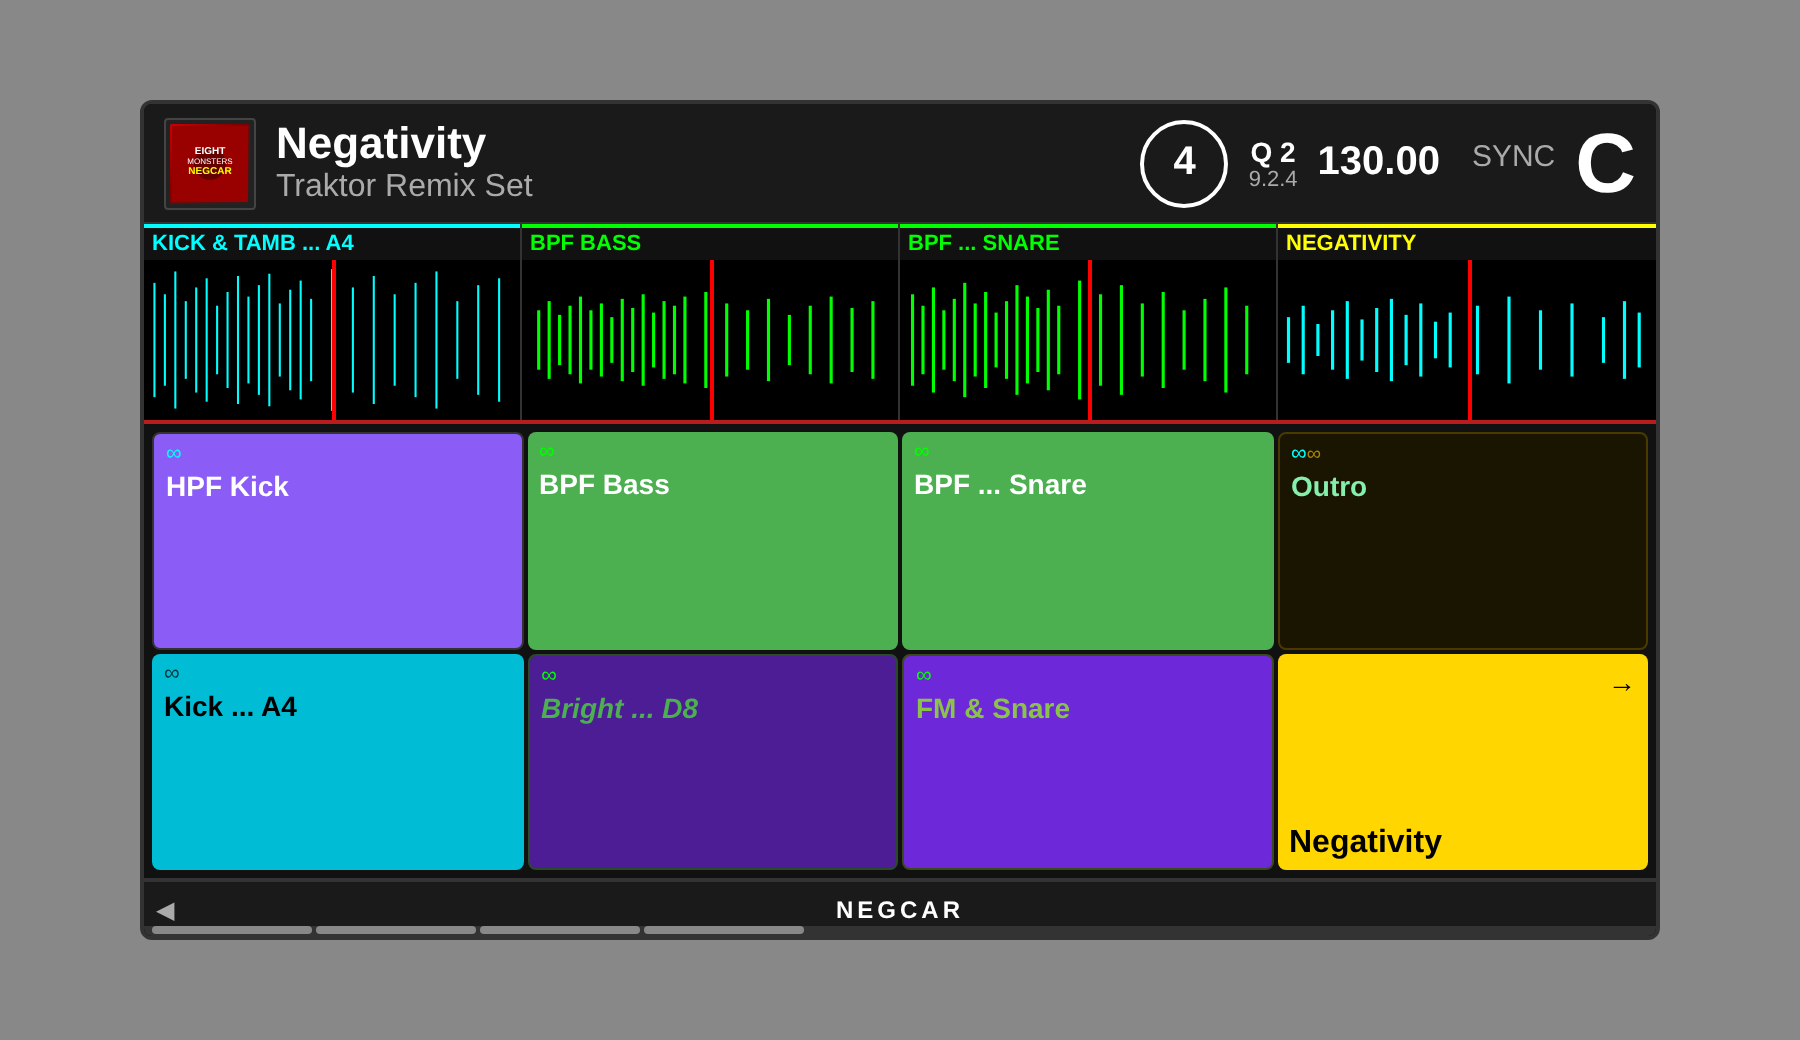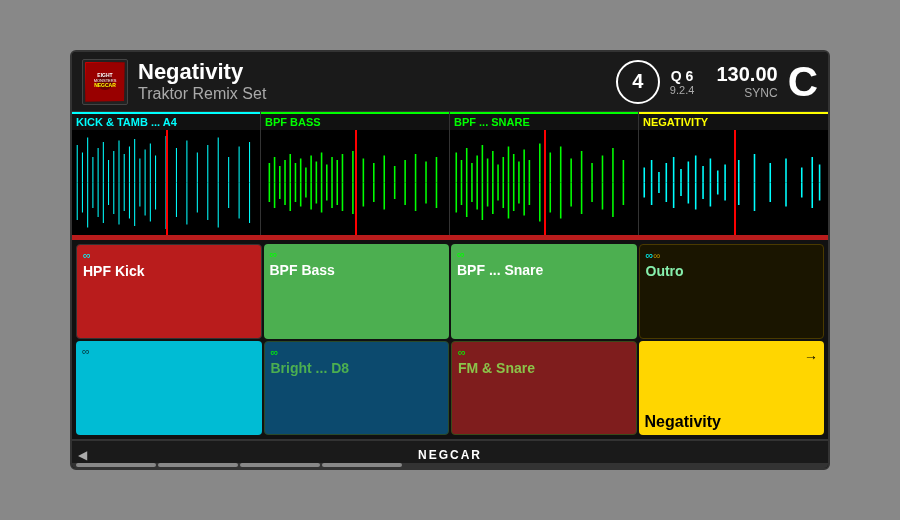--- a/index.html
+++ b/index.html
@@ -93,48 +93,47 @@
     #q-label {
       font-size: 14px;
       font-weight: bold;
     }
     #q-version {
       font-size: 11px;
       color: #aaa;
     }
     #bpm-info {
       display: flex;
-      flex-direction: column;
-      align-items: flex-end;
+      align-items: flex-start;
       flex-shrink: 0;
       color: #fff;
+      gap: 16px;
     }
     #bpm-value {
       font-size: 20px;
       font-weight: bold;
     }
     #sync-label {
-      font-size: 12px;
+      font-size: 15px;
       color: #aaa;
-      margin-left: 40px;
     }
     #key-display {
       color: #fff;
       font-size: 42px;
       font-weight: bold;
       flex-shrink: 0;
       line-height: 1;
     }
 
     
     #waveform-section {
       display: grid;
       grid-template-columns: 1fr 1fr 1fr 1fr;
-      height: 128px;
-      border-bottom: 5px solid #b91c1c;
+      height: 100px;
+      border-bottom: 2px solid #b91c1c;
     }
     .waveform-col {
       border-right: 1px solid #333;
       display: flex;
       flex-direction: column;
       position: relative;
       overflow: hidden;
     }
     .waveform-col:last-child { border-right: none; }
     .waveform-label {
@@ -200,25 +199,25 @@
     }
     .pad-arrow {
       position: absolute;
       right: 6px;
       top: 6px;
       color: #fff;
       font-size: 14px;
     }
 
     
-    .pad-dark { background: #b91c1c; border: 1px solid #333; }
+    .pad-dark { background: #8b5cf6; border: 1px solid #333; }
     .pad-cyan { background: #00bcd4; }
-    .pad-dark-green { background: #0c4a6e; border: 1px solid #2a4a2a; }
+    .pad-dark-green { background: #4c1d95; border: 1px solid #2a4a2a; font-style: italic; }
     .pad-green { background: #4caf50; }
-    .pad-dark-olive { background: #7f1d1d; border: 1px solid #3a4a1a; }
+    .pad-dark-olive { background: #6d28d9; border: 1px solid #3a4a1a; }
     .pad-yellow { background: #ffd600; }
     .pad-dark-yellow { background: #1a1500; border: 1px solid #4a3a00; }
 
     
     .link-icon::before {
       content: '∞';
       font-size: 11px;
       color: #0ff;
     }
     .link-icon-green::before {
@@ -287,21 +286,21 @@
       </div>
     </div>
     <div id="track-info">
       <div id="track-title">Negativity</div>
       <div id="track-subtitle">Traktor Remix Set</div>
     </div>
     <div id="circle-4">
       <span>4</span>
     </div>
     <div id="q-info">
-      <span id="q-label">Q 6</span>
+      <span id="q-label">Q 2</span>
       <span id="q-version">9.2.4</span>
     </div>
     <div id="bpm-info">
       <span id="bpm-value">130.00</span>
       <span id="sync-label">SYNC</span>
     </div>
     <div id="key-display">C</div>
   </div>
 
   <div id="waveform-section">
@@ -554,20 +553,21 @@
       <span class="pad-icon link-icon-green"></span>
       <span class="pad-name">BPF ... Snare</span>
     </div>
     <div class="pad pad-dark-yellow">
       <span class="pad-icon link-icon" style="color:#aa8800;">∞</span>
       <span class="pad-name" style="color:#86efac;">Outro</span>
     </div>
 
     <div class="pad pad-cyan">
       <span class="pad-icon" style="font-size:11px;color:rgba(0,0,0,0.7);">∞</span>
+      <span class="pad-name" style="color:#000;">Kick ... A4</span>
     </div>
     <div class="pad pad-dark-green">
       <span class="pad-icon link-icon-green"></span>
       <span class="pad-name" style="color:#4caf50;">Bright ... D8</span>
     </div>
     <div class="pad pad-dark-olive">
       <span class="pad-icon link-icon-green"></span>
       <span class="pad-name" style="color:#8bc34a;">FM &amp; Snare</span>
     </div>
     <div class="pad pad-yellow" style="position:relative;">

